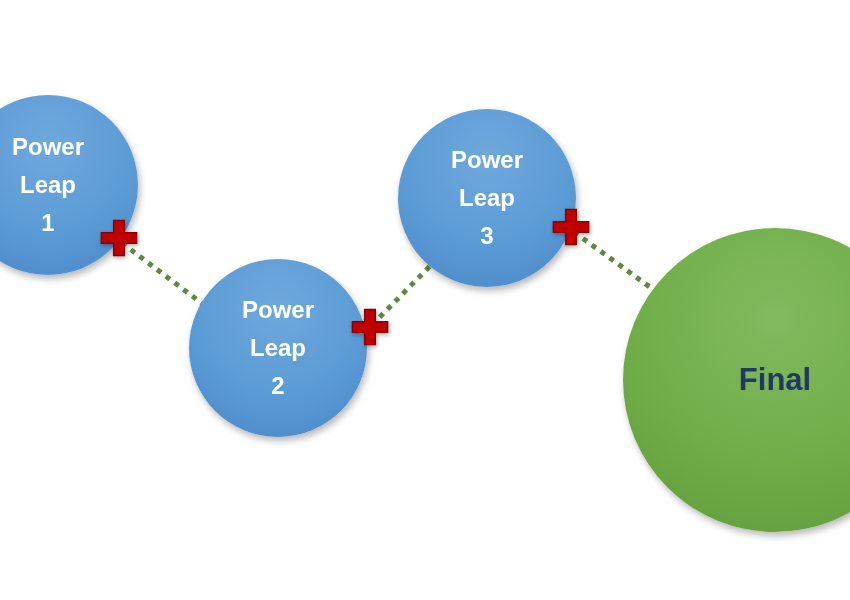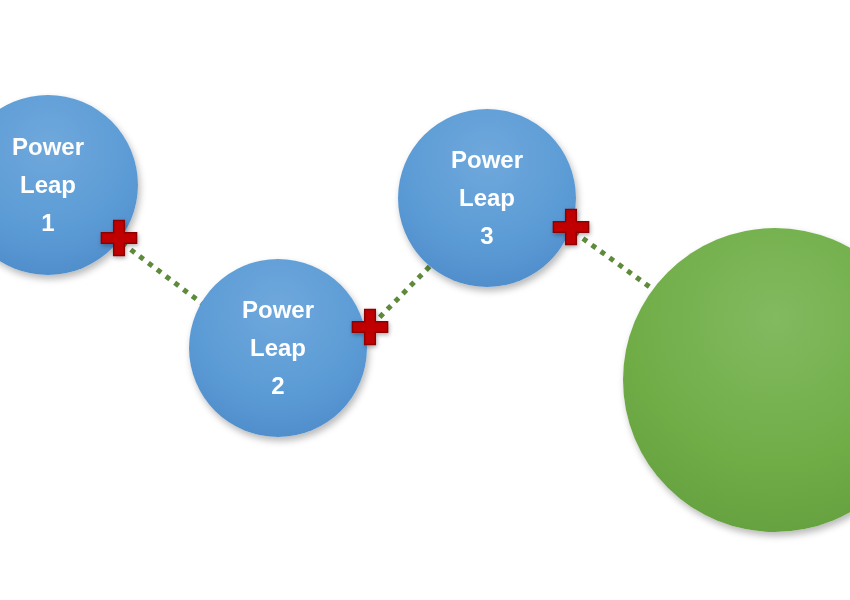--- a/index.html
+++ b/index.html
@@ -102,20 +102,21 @@
     <span class="label-line">2</span>
   </div>
 
   <div class="node step" id="node-power-leap-3">
     <span class="label-line">Power</span>
     <span class="label-line">Leap</span>
     <span class="label-line">3</span>
   </div>
 
   <div class="node outcome" id="node-final-outcome">
+    <span class="label-line">Final</span>
   </div>
 
   <div class="plus" id="plus-1">
     <svg viewBox="0 0 24 24">
       <path d="M9.1 2.4 h5.8 v6.7 h6.7 v5.8 h-6.7 v6.7 H9.1 v-6.7 H2.4 V9.1 h6.7 Z" fill="#C00000" stroke="#8E0000" stroke-width="0.8"></path>
     </svg>
   </div>
   <div class="plus" id="plus-2">
     <svg viewBox="0 0 24 24">
       <path d="M9.1 2.4 h5.8 v6.7 h6.7 v5.8 h-6.7 v6.7 H9.1 v-6.7 H2.4 V9.1 h6.7 Z" fill="#C00000" stroke="#8E0000" stroke-width="0.8"></path>

